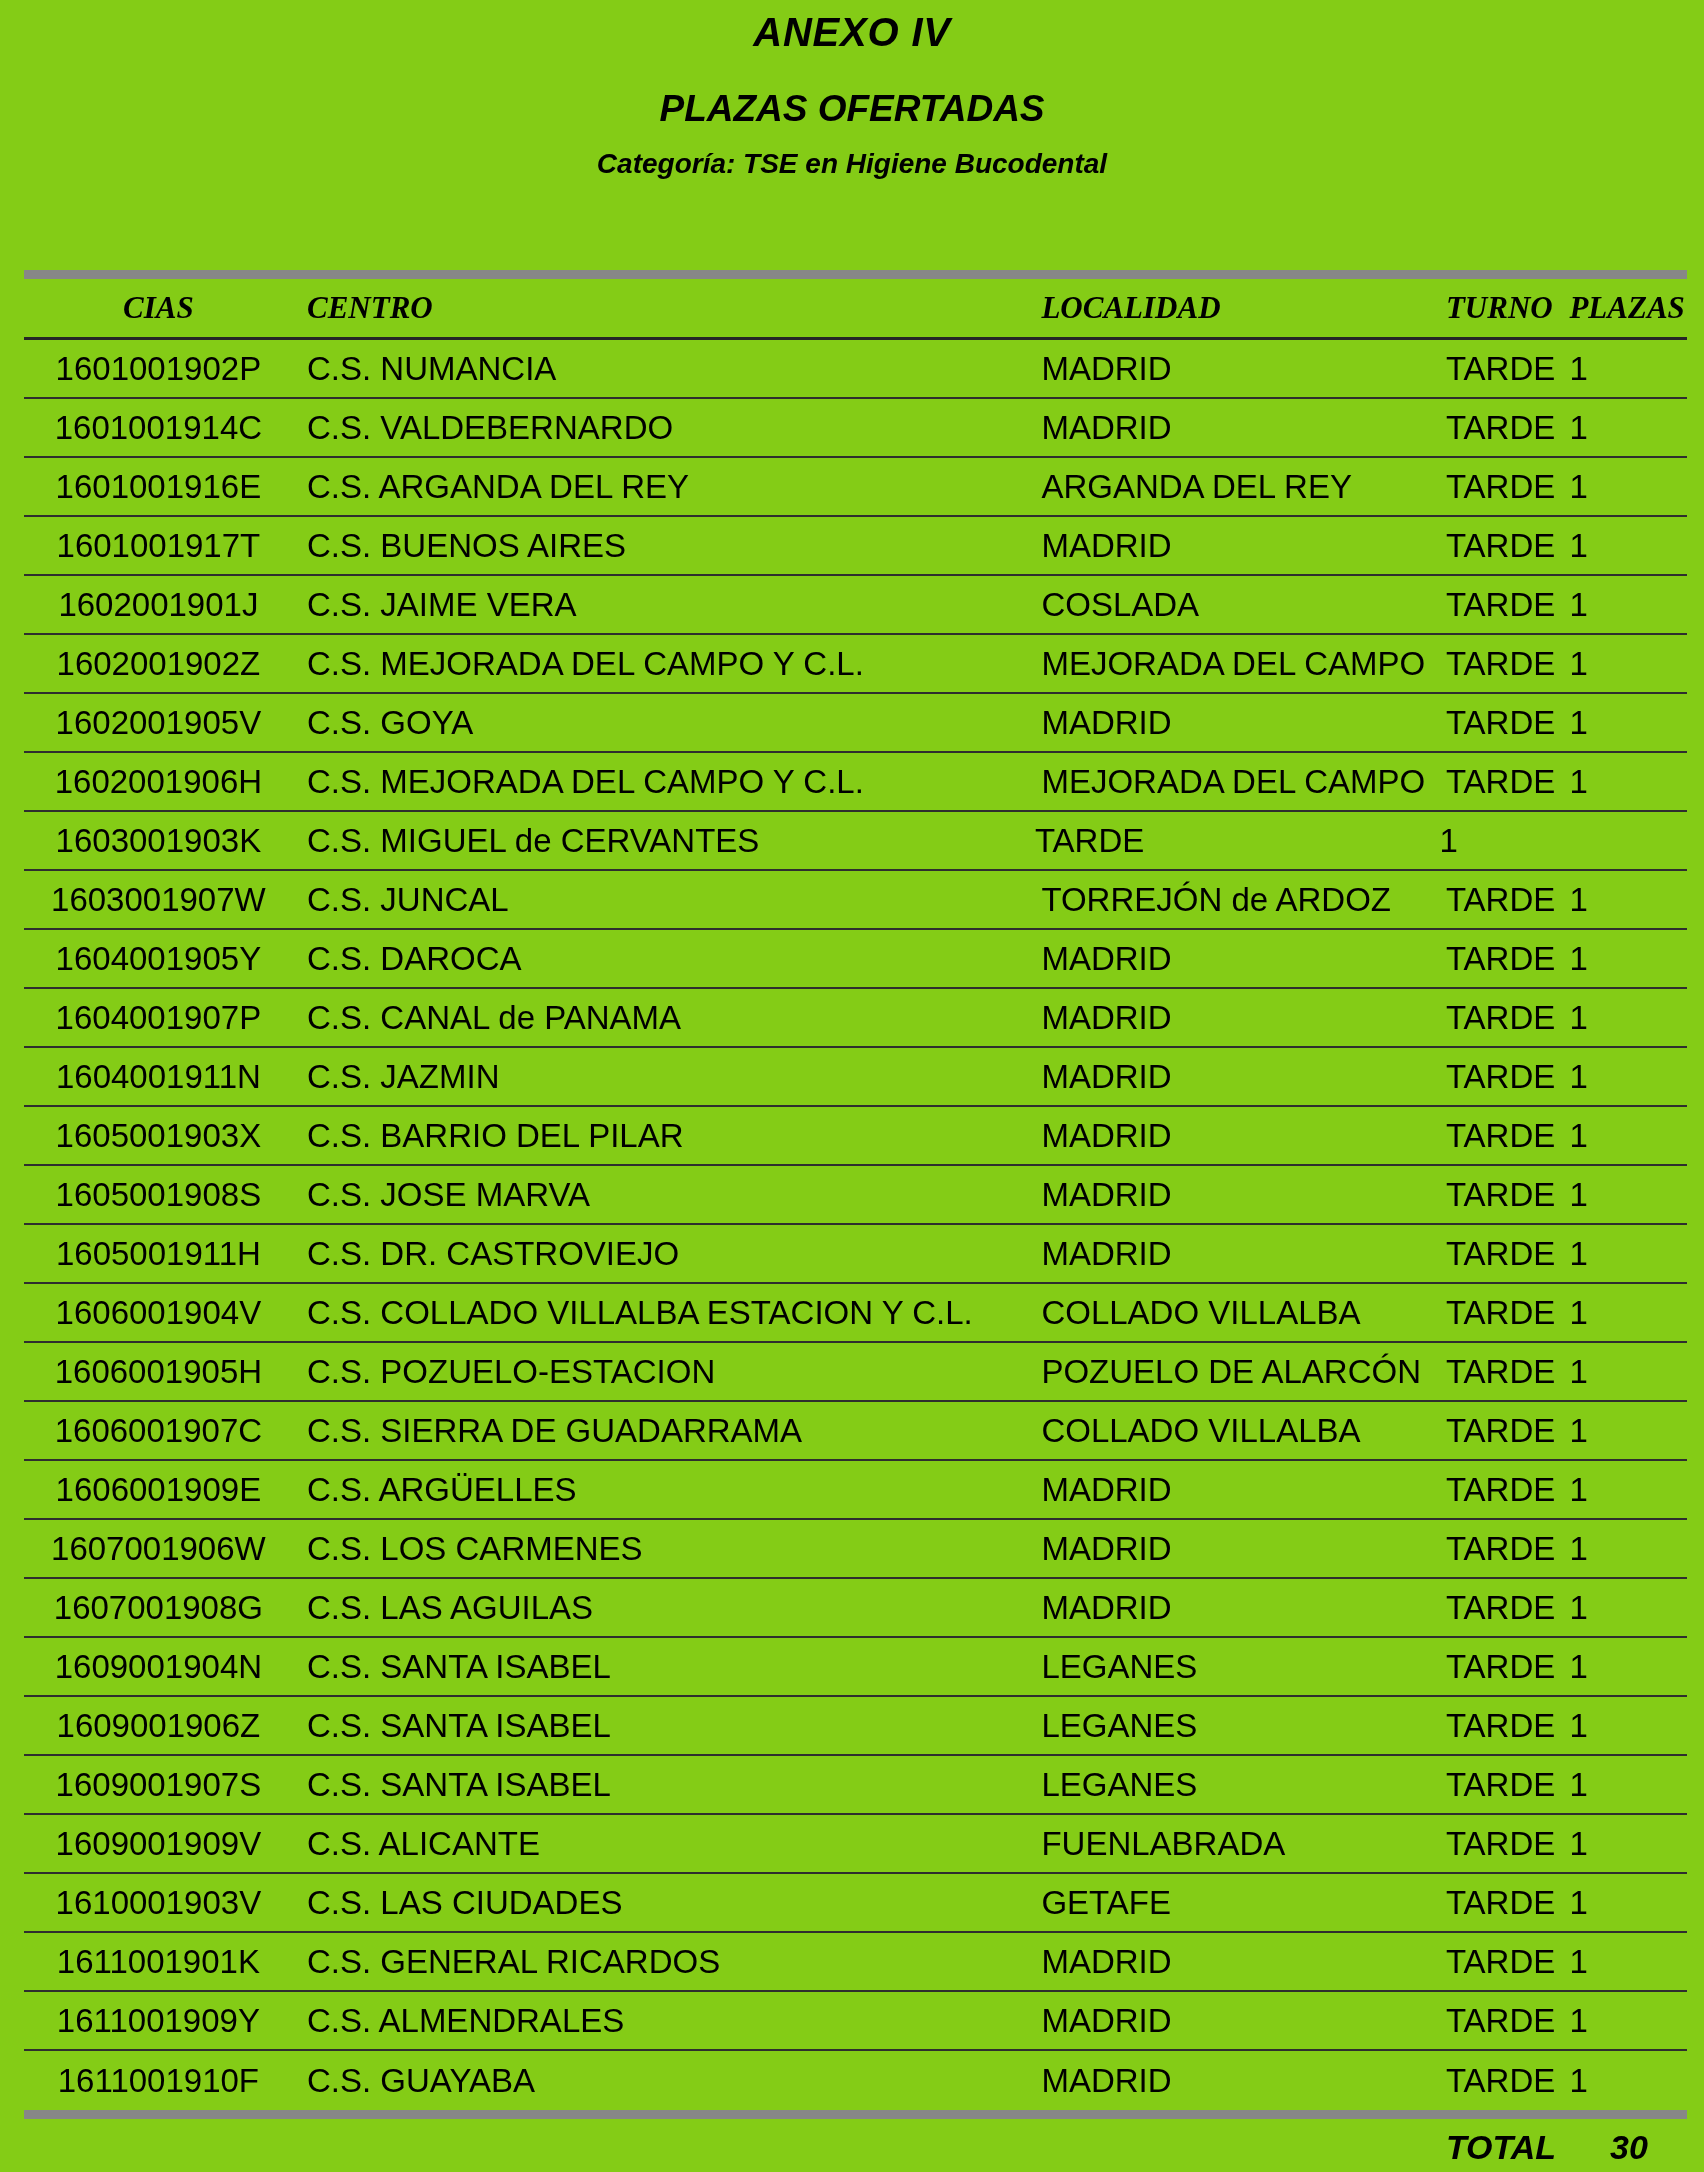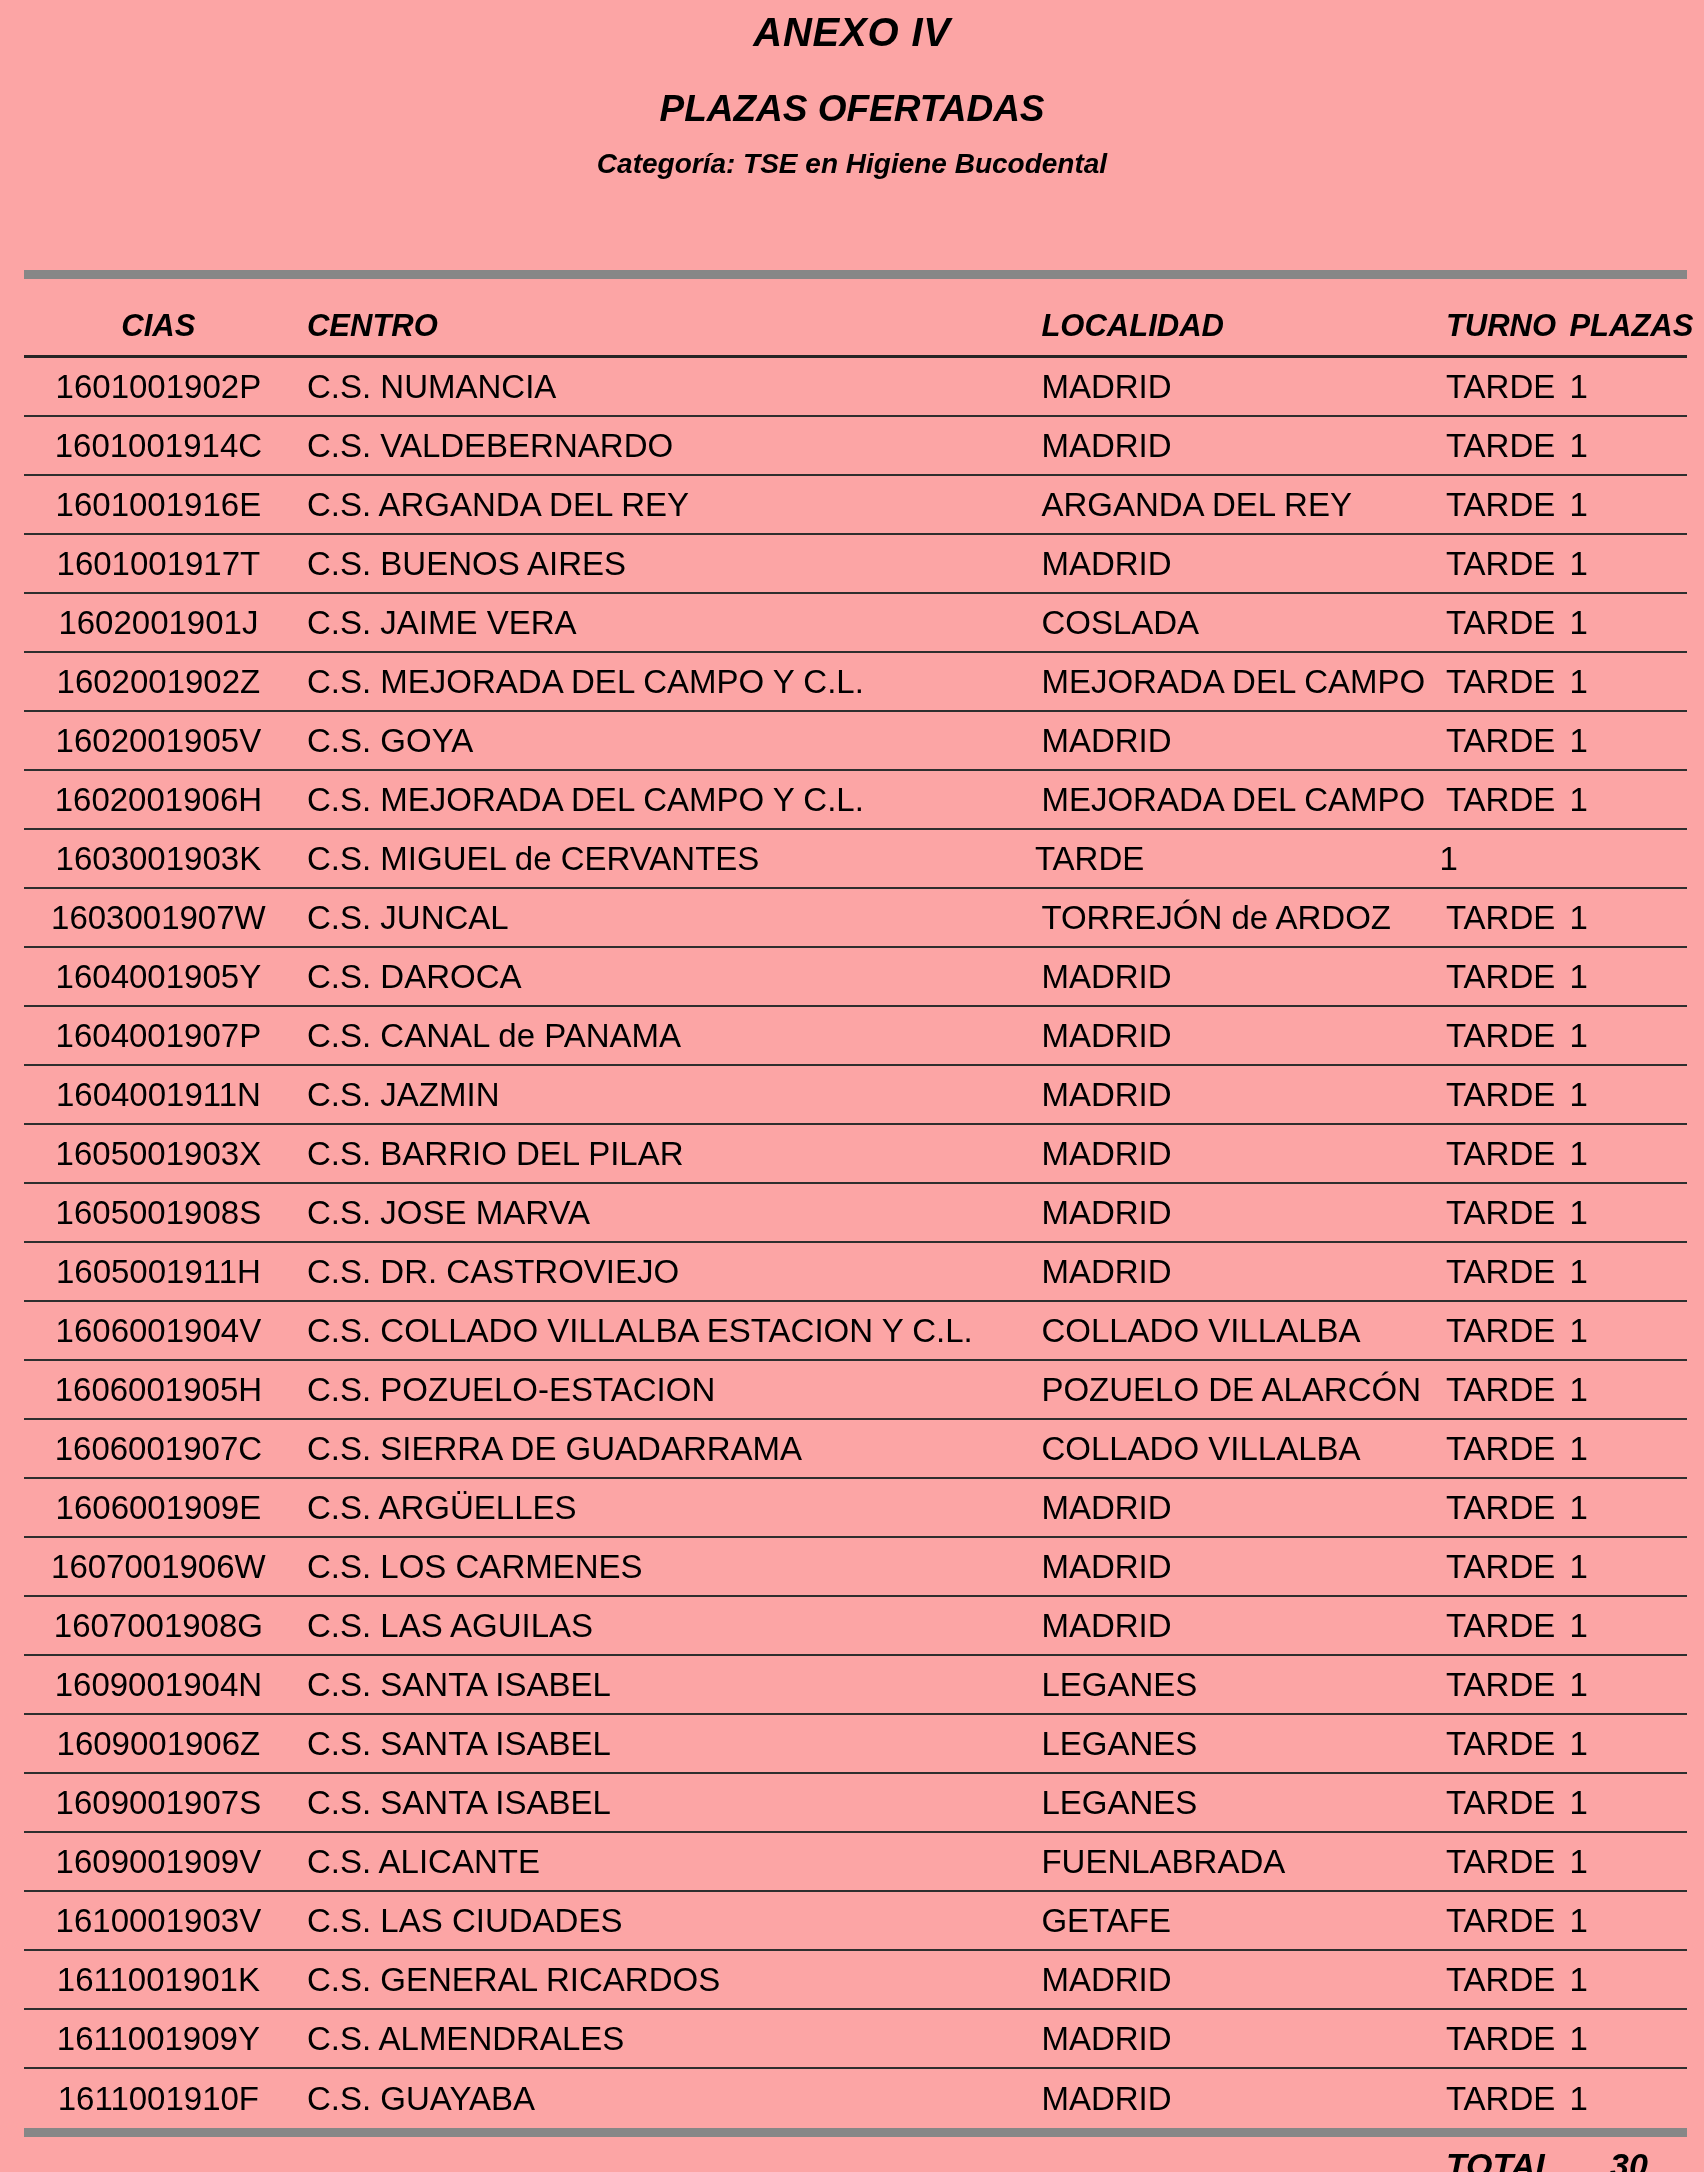--- a/index.html
+++ b/index.html
@@ -3,44 +3,45 @@
 <meta charset="utf-8">
 <style>
   html, body { margin: 0; padding: 0; }
   body {
     width: 1704px; height: 2172px;
     background: #ffffff;
     font-family: "Liberation Sans", "DejaVu Sans", sans-serif;
     color: #000000;
     overflow: hidden;
   }
-  .page { position: relative; width: 1704px; height: 2172px; background:#fca5a5; }
+  .page { position: relative; width: 1704px; height: 2172px; background:#84cc16; }
 
   
   .titles { padding-top: 9.8px; text-align: center; font-weight: bold; font-style: italic; }
   .t1 { font-size: 40px; line-height: 1.1; letter-spacing: 0.8px; }
   .t2 { font-size: 37px; line-height: 1.1; margin-top: 35px; }
   .t3 { font-size: 28px; line-height: 1.1; margin-top: 19.5px; }
 
   
   .table { position: absolute; left: 24.4px; top: 270px; width: 1663px; }
   .bar { height: 9px; background: #878787; }
   .grid5 {
     display: grid;
     grid-template-columns: 268px 736px 411px 130px 119px;
   }
   .hrow {
-    height: 79px;
+    height: 61px;
     align-items: end;
     padding-bottom: 11.4px;
     box-sizing: border-box;
     border-bottom: 3.3px solid #262626;
     font-weight: bold; font-style: italic;
     font-size: 31px;
     white-space: nowrap;
+    font-family: Liberation Serif, serif;
   }
   .row {
     height: 59px;
     align-items: center;
     box-sizing: border-box;
     border-bottom: 2.4px solid #2e2e2e;
     font-size: 33px;
     white-space: nowrap;
   }
   .row:last-child { border-bottom: none; }

